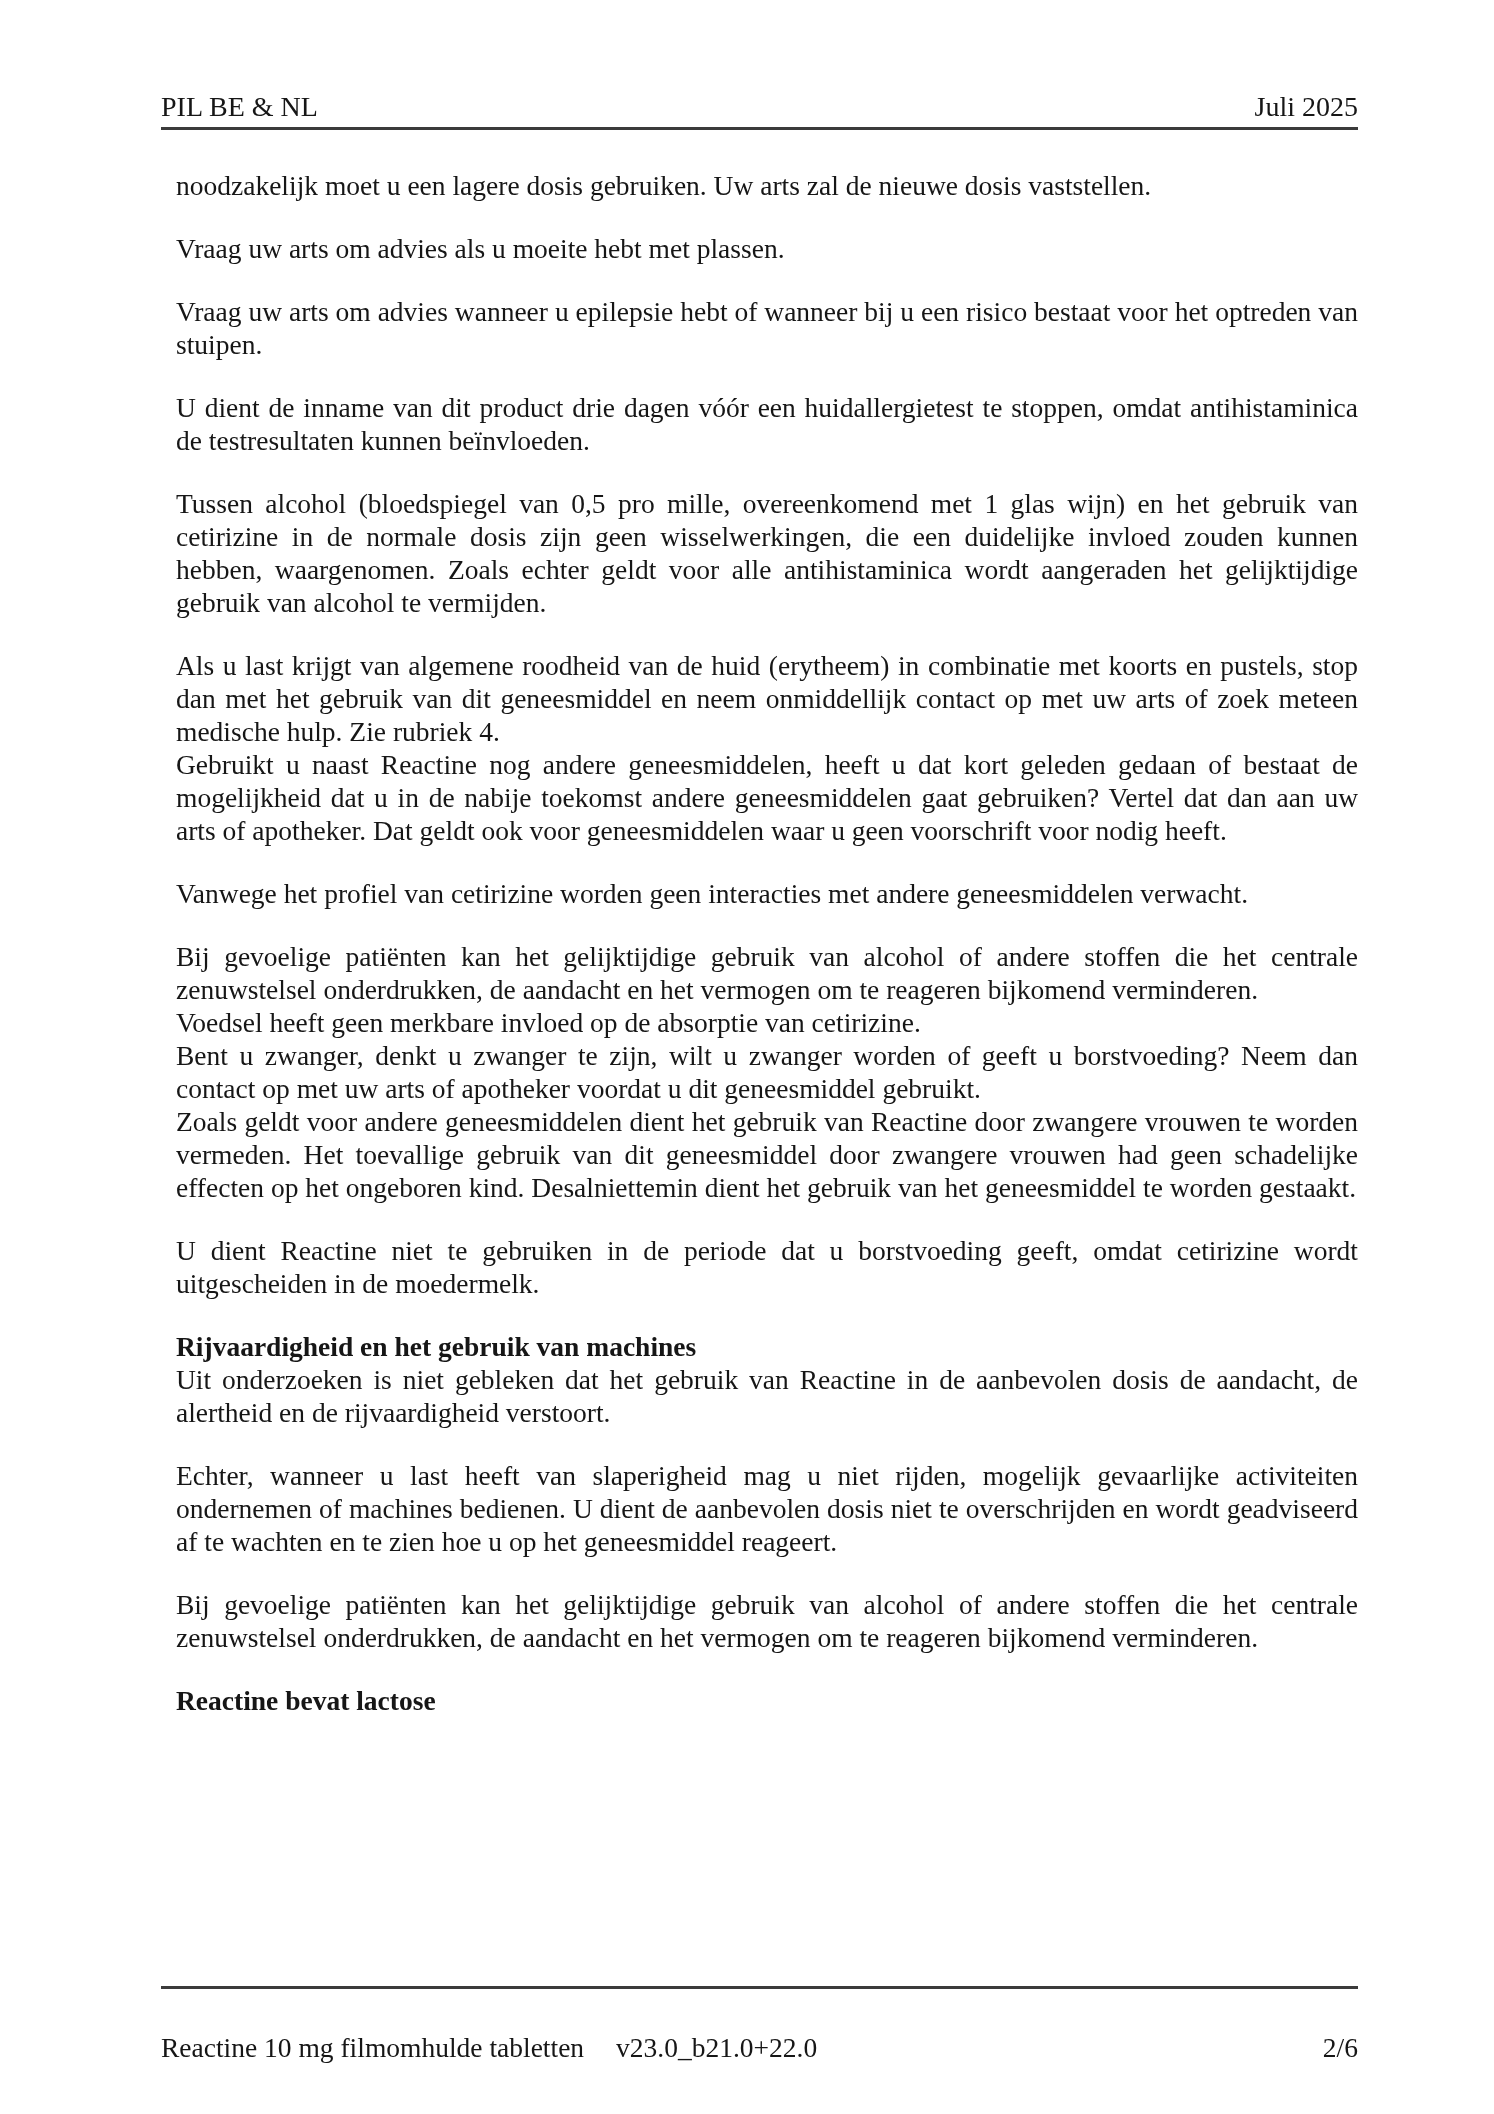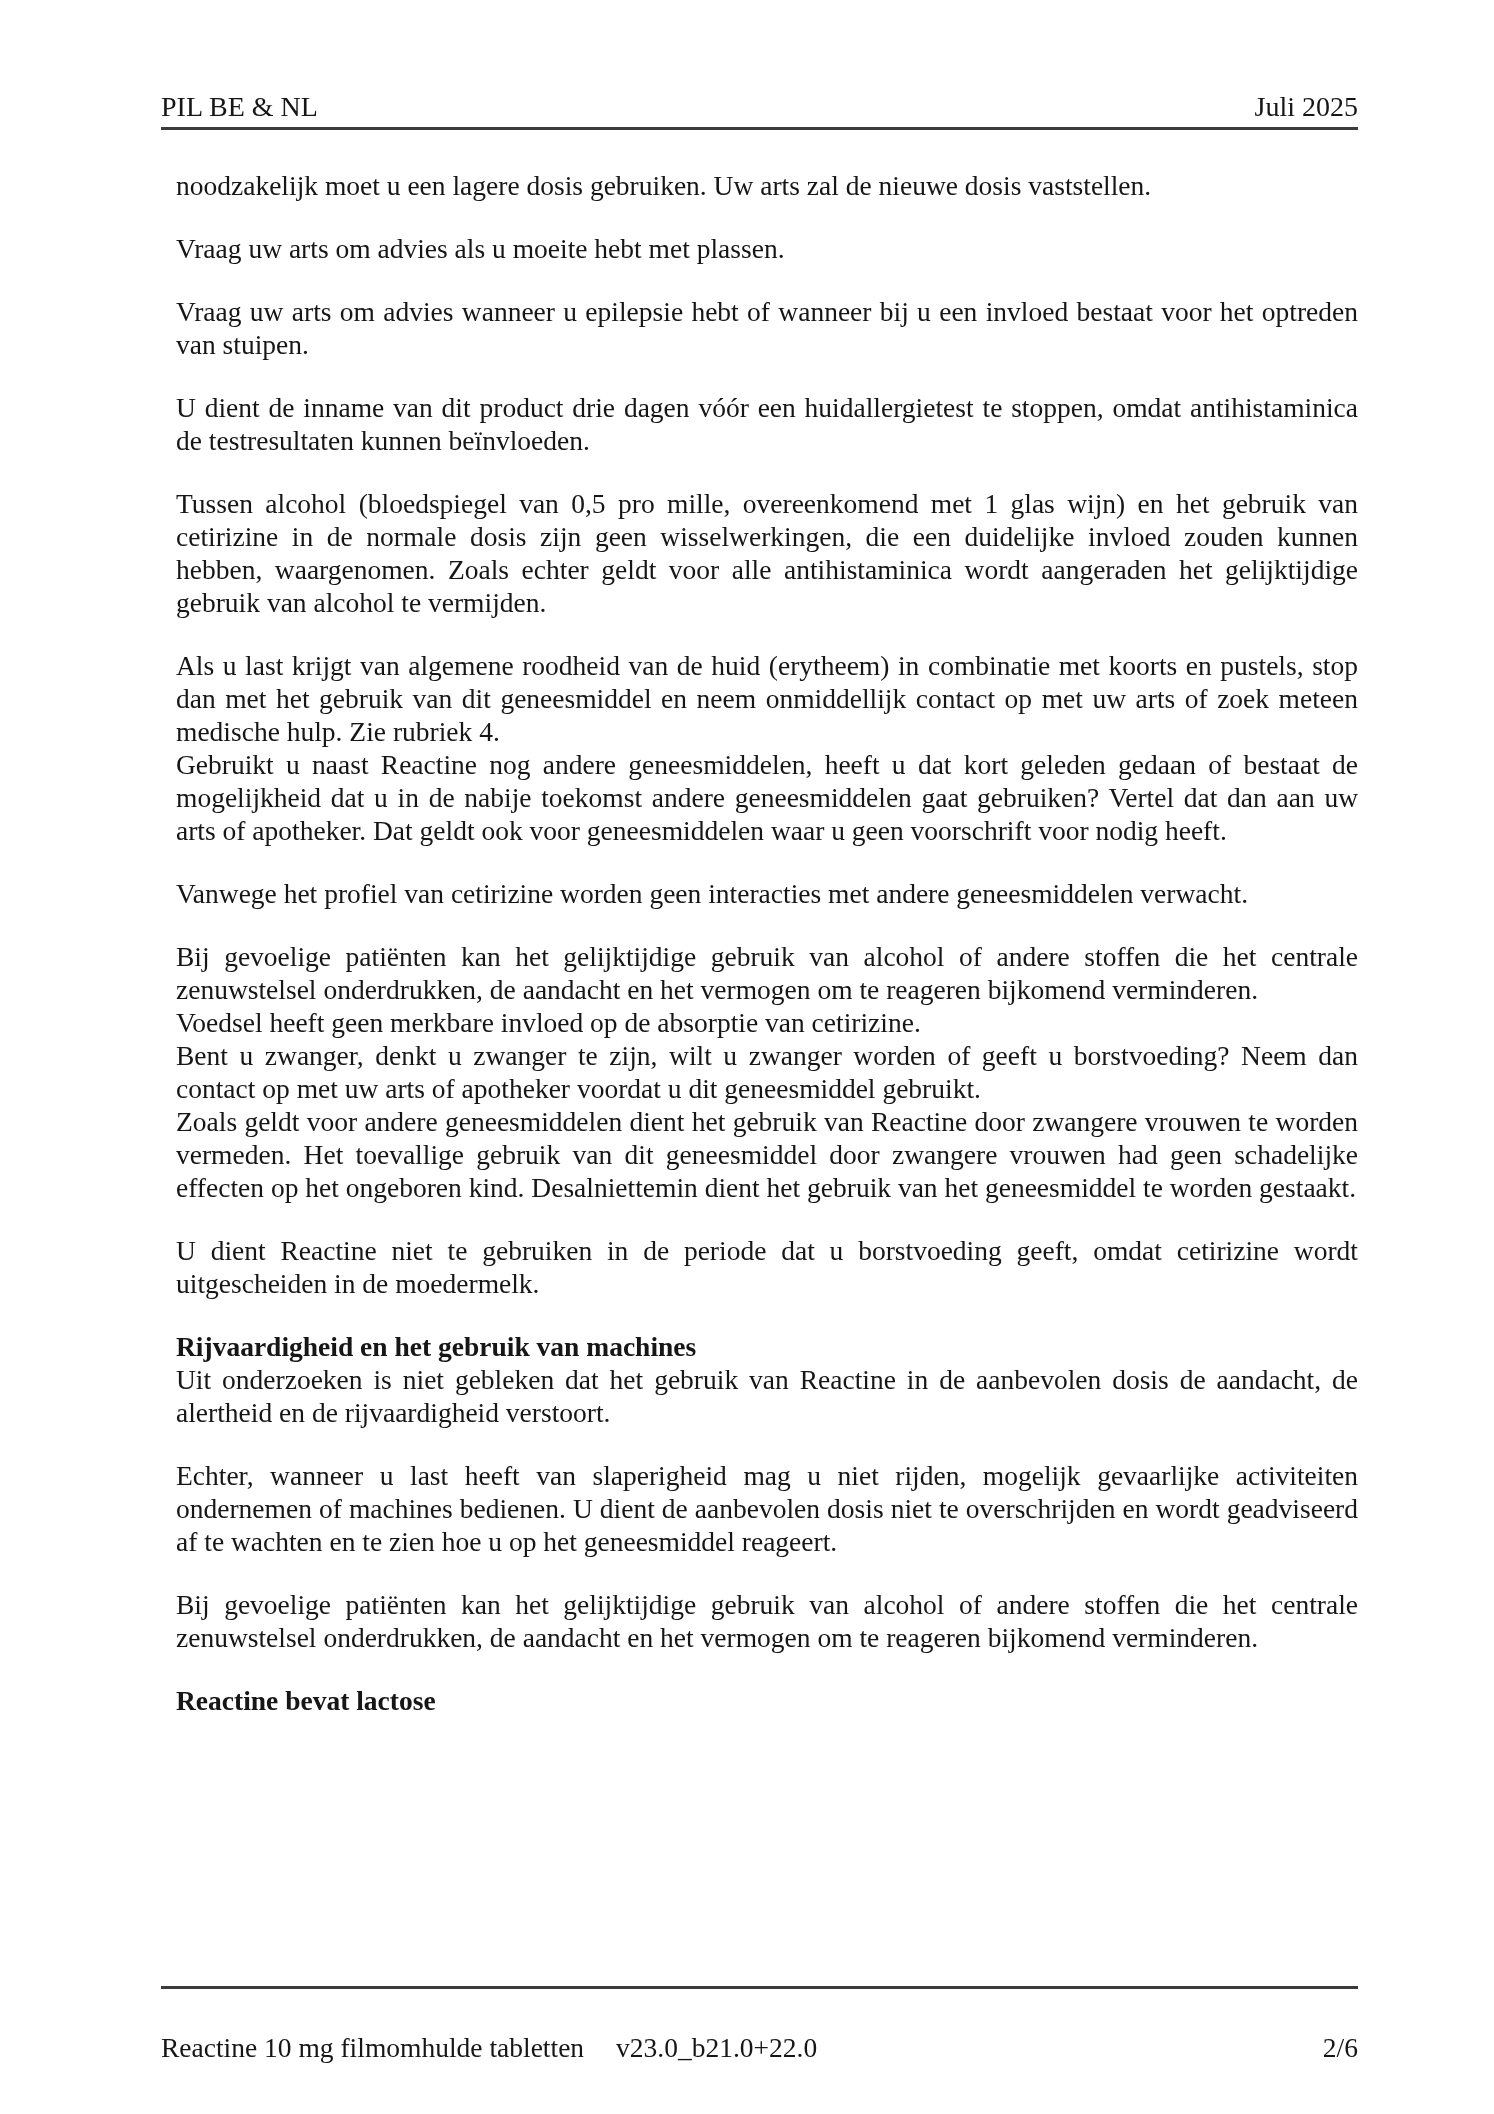--- a/index.html
+++ b/index.html
@@ -69,21 +69,21 @@
 <div class="page">
 
   <header class="header">
     <span>PIL BE &amp; NL</span>
     <span>Juli 2025</span>
   </header>
 
   <main class="content">
       <p>noodzakelijk moet u een lagere dosis gebruiken. Uw arts zal de nieuwe dosis vaststellen.</p>
       <p>Vraag uw arts om advies als u moeite hebt met plassen.</p>
-      <p>Vraag uw arts om advies wanneer u epilepsie hebt of wanneer bij u een invloed bestaat voor het optreden van stuipen.</p>
+      <p>Vraag uw arts om advies wanneer u epilepsie hebt of wanneer bij u een risico bestaat voor het optreden van stuipen.</p>
       <p>U dient de inname van dit product drie dagen vóór een huidallergietest te stoppen, omdat antihistaminica de testresultaten kunnen beïnvloeden.</p>
       <p>Tussen alcohol (bloedspiegel van 0,5 pro mille, overeenkomend met 1 glas wijn) en het gebruik van cetirizine in de normale dosis zijn geen wisselwerkingen, die een duidelijke invloed zouden kunnen hebben, waargenomen. Zoals echter geldt voor alle antihistaminica wordt aangeraden het gelijktijdige gebruik van alcohol te vermijden.</p>
       <p>Als u last krijgt van algemene roodheid van de huid (erytheem) in combinatie met koorts en pustels, stop dan met het gebruik van dit geneesmiddel en neem onmiddellijk contact op met uw arts of zoek meteen medische hulp. Zie rubriek 4.</p>
       <p class="flush">Gebruikt u naast Reactine nog andere geneesmiddelen, heeft u dat kort geleden gedaan of bestaat de mogelijkheid dat u in de nabije toekomst andere geneesmiddelen gaat gebruiken? Vertel dat dan aan uw arts of apotheker. Dat geldt ook voor geneesmiddelen waar u geen voorschrift voor nodig heeft.</p>
       <p>Vanwege het profiel van cetirizine worden geen interacties met andere geneesmiddelen verwacht.</p>
       <p>Bij gevoelige patiënten kan het gelijktijdige gebruik van alcohol of andere stoffen die het centrale zenuwstelsel onderdrukken, de aandacht en het vermogen om te reageren bijkomend verminderen.</p>
       <p class="flush">Voedsel heeft geen merkbare invloed op de absorptie van cetirizine.</p>
       <p class="flush">Bent u zwanger, denkt u zwanger te zijn, wilt u zwanger worden of geeft u borstvoeding? Neem dan contact op met uw arts of apotheker voordat u dit geneesmiddel gebruikt.</p>
       <p class="flush">Zoals geldt voor andere geneesmiddelen dient het gebruik van Reactine door zwangere vrouwen te worden vermeden. Het toevallige gebruik van dit geneesmiddel door zwangere vrouwen had geen schadelijke effecten op het ongeboren kind. Desalniettemin dient het gebruik van het geneesmiddel te worden gestaakt.</p>
       <p>U dient Reactine niet te gebruiken in de periode dat u borstvoeding geeft, omdat cetirizine wordt uitgescheiden in de moedermelk.</p>

